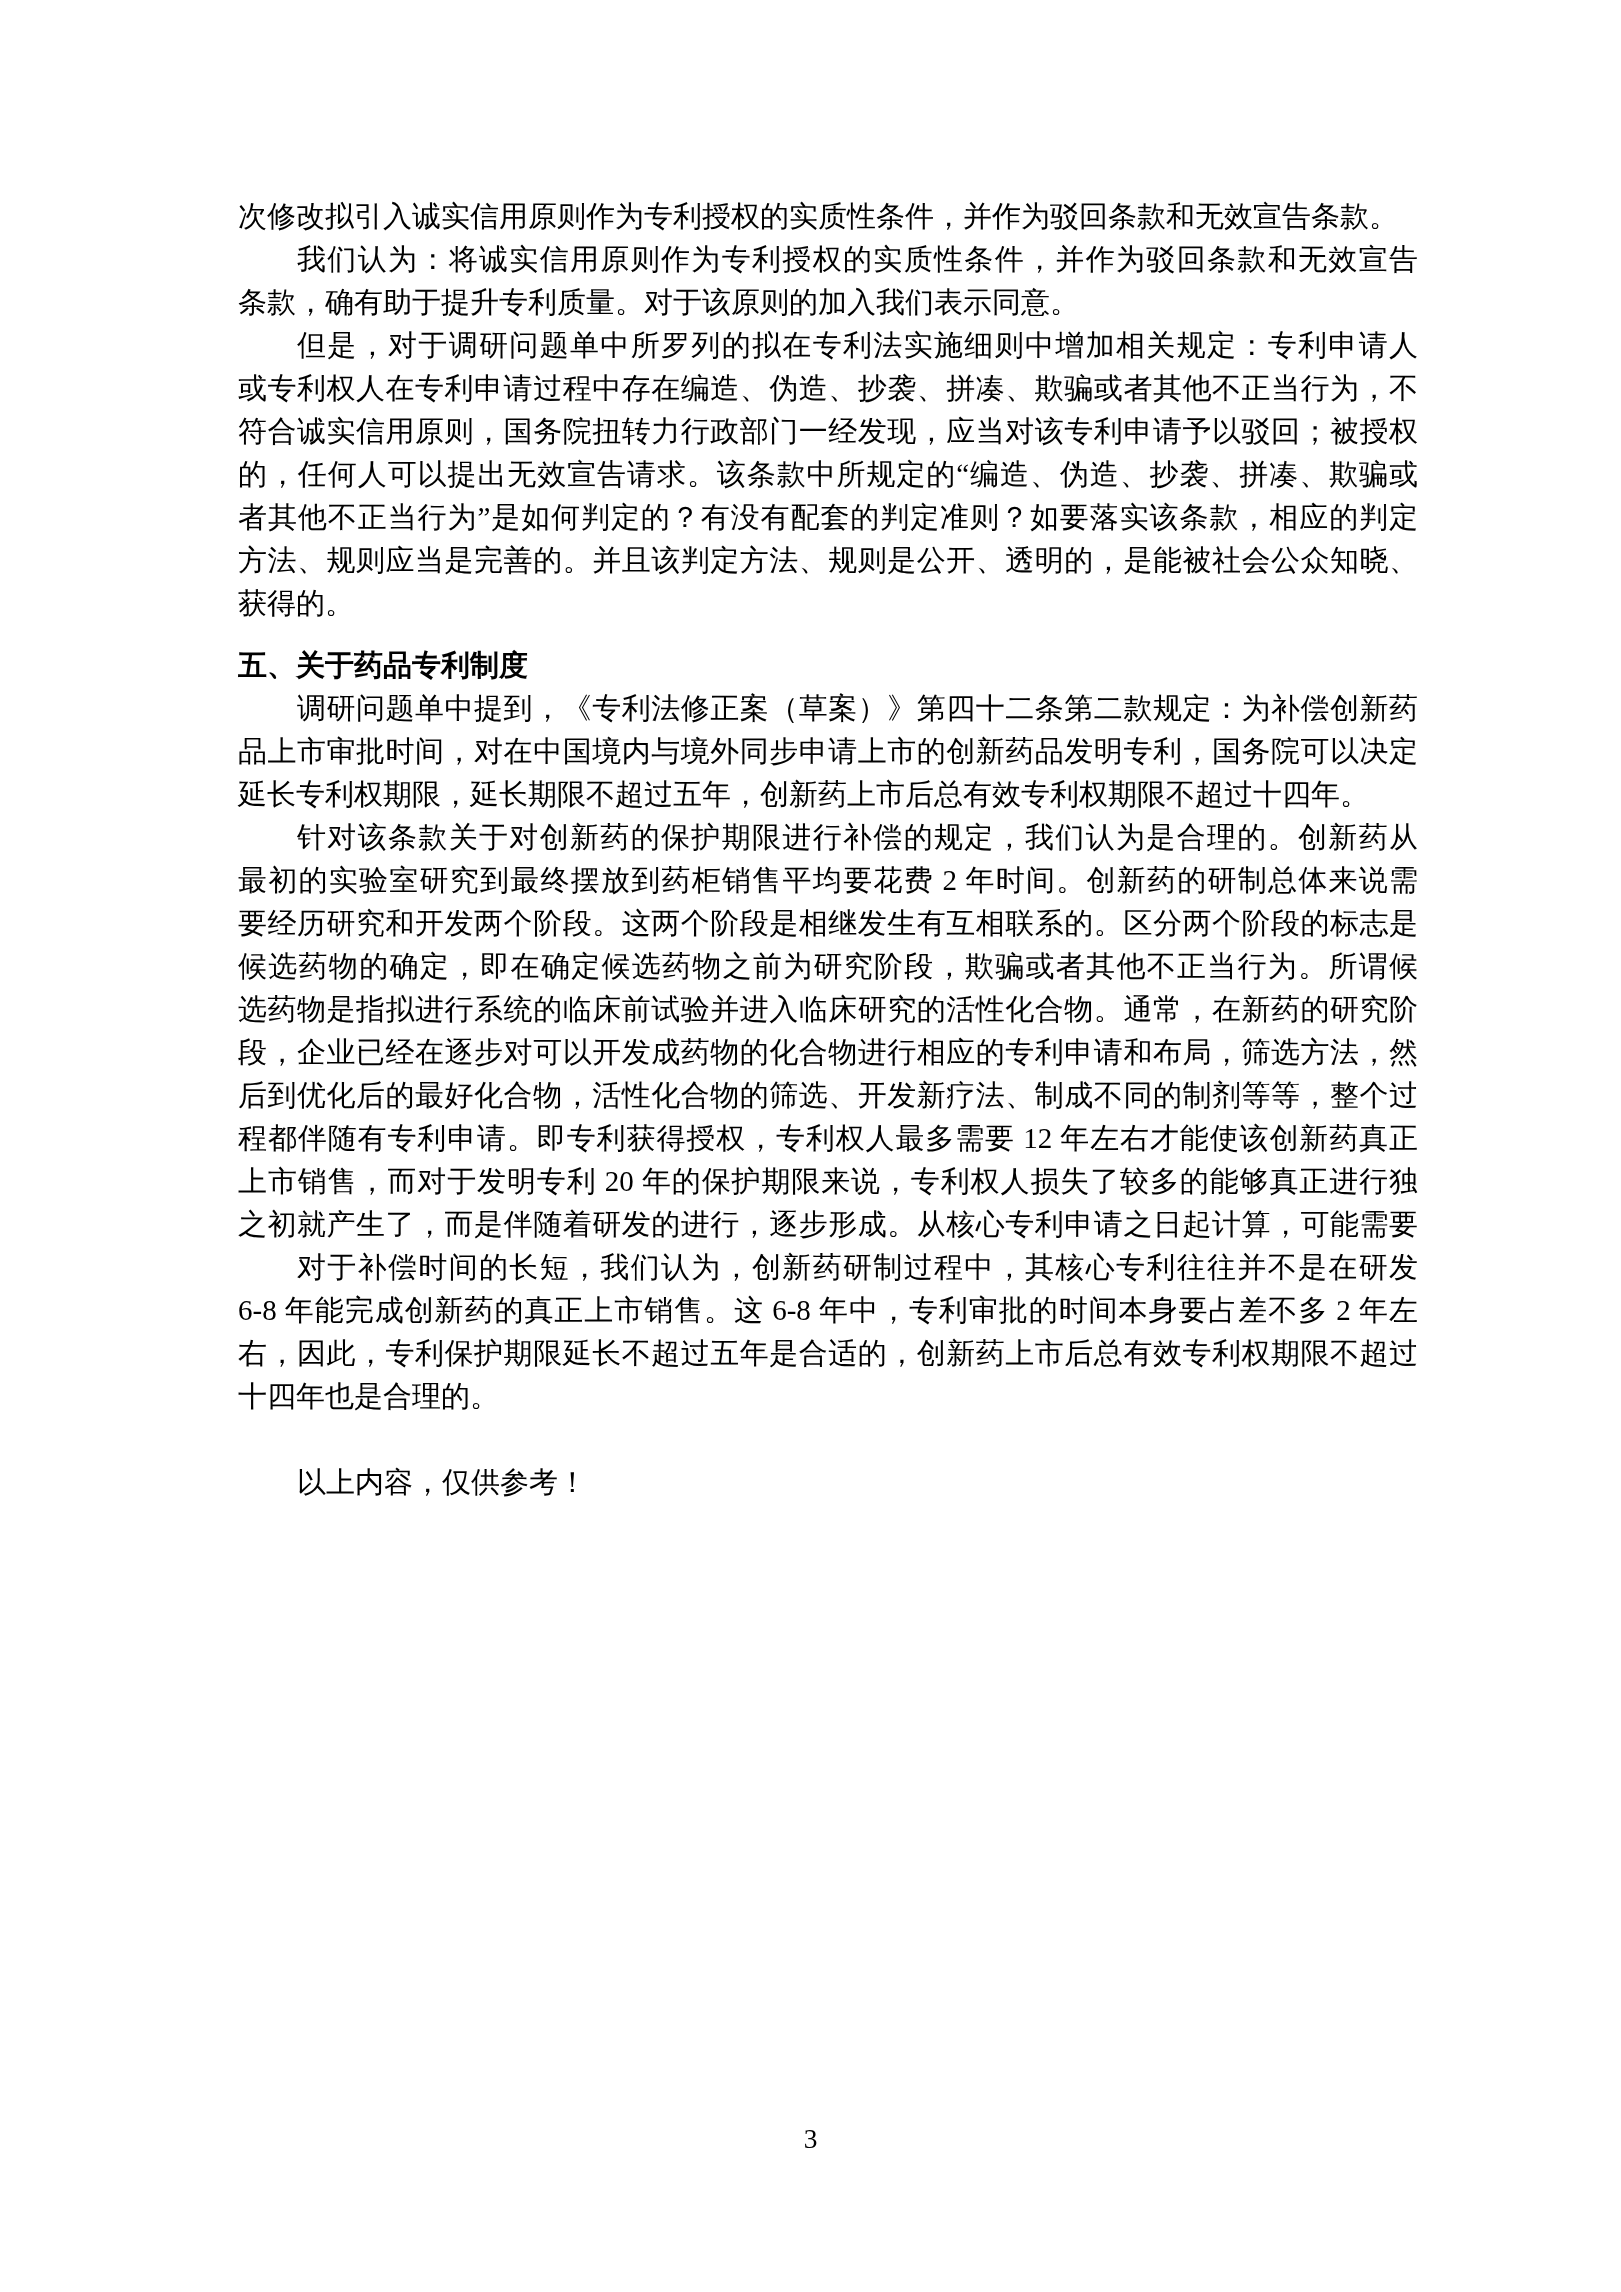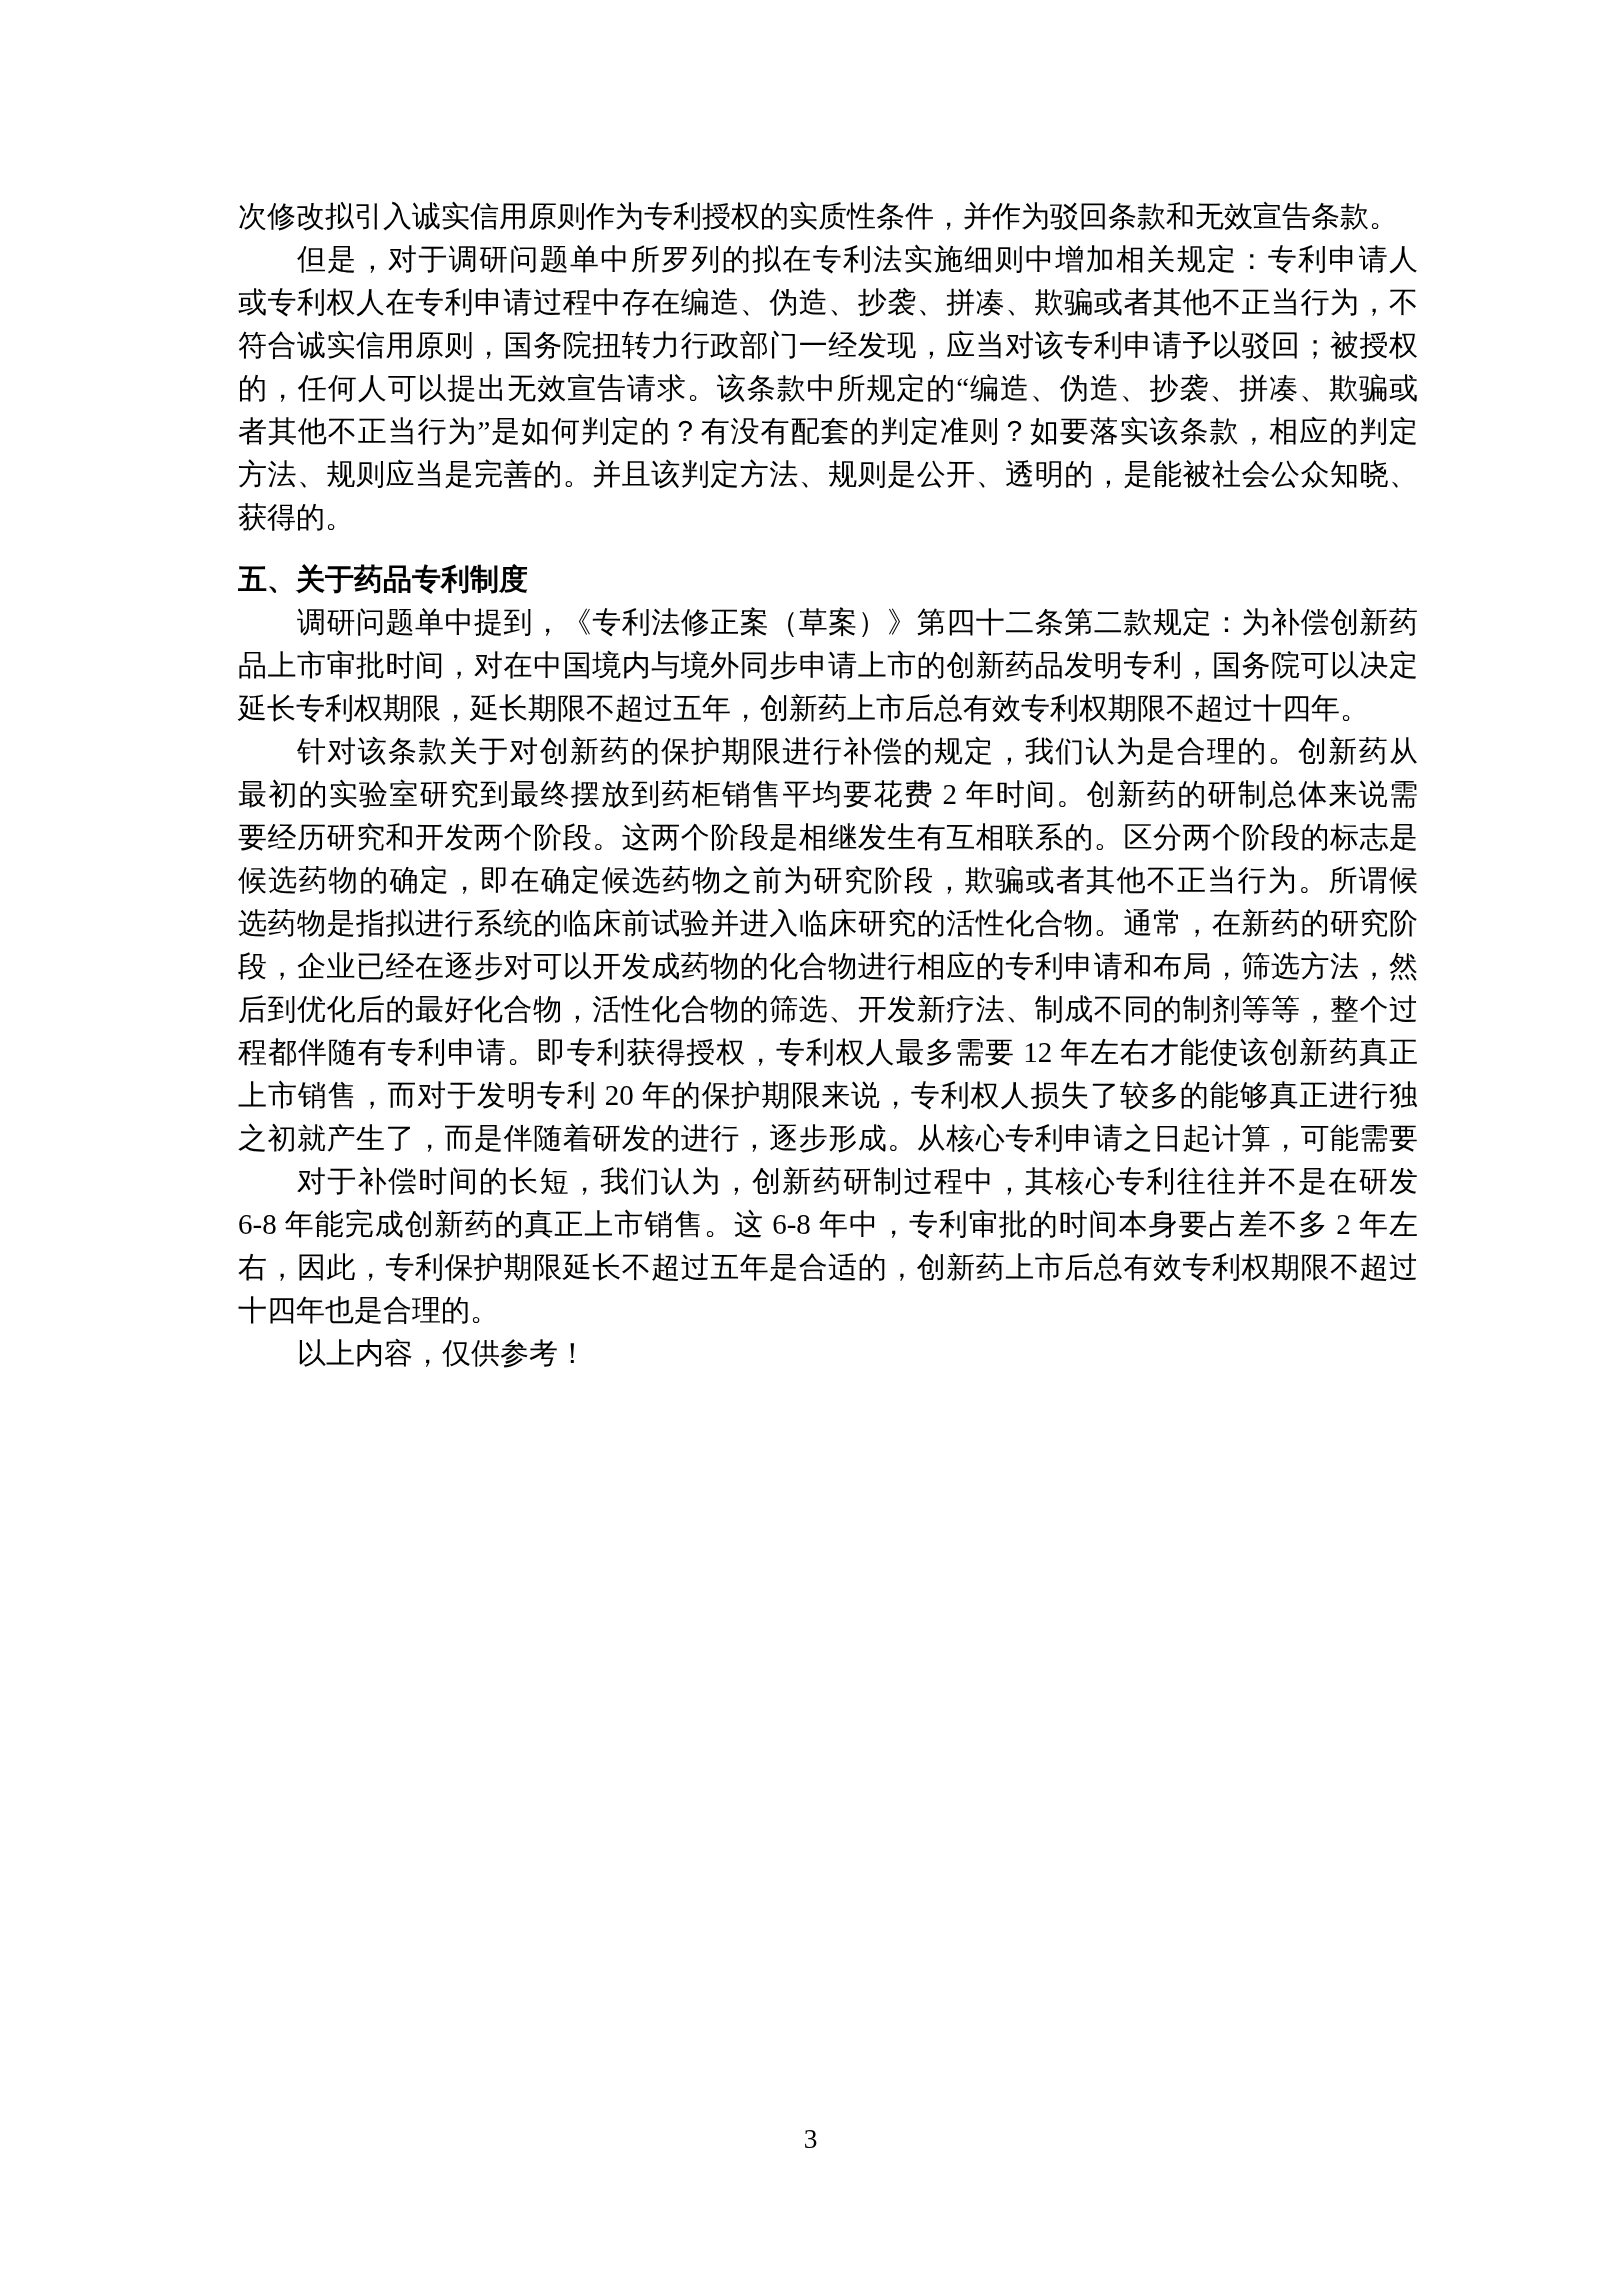--- a/index.html
+++ b/index.html
@@ -18,21 +18,21 @@
   }
   .content {
     position: absolute;
     left: 238px;
     top: 195px;
     width: 1180px;
     font-size: 29px;
     line-height: 43px;
   }
   .para { margin: 0; }
-  .para.space-before { }
+  .para.space-before { margin-top: 43px; }
   .line {
     text-align: justify;
     text-justify: inter-character;
     white-space: normal;
   }
   .line.just {
     text-align-last: justify;
   }
   .line.indent {
     text-indent: 59px;
@@ -53,20 +53,24 @@
     line-height: 39px;
   }
 </style>
 </head>
 <body>
 
 <div class="page">
   <div class="content" id="doc-content">
       <div class="para">
         <div class="line">次修改拟引入诚实信用原则作为专利授权的实质性条件，并作为驳回条款和无效宣告条款。</div>
+      </div>
+      <div class="para">
+        <div class="line indent just">我们认为：将诚实信用原则作为专利授权的实质性条件，并作为驳回条款和无效宣告</div>
+        <div class="line">条款，确有助于提升专利质量。对于该原则的加入我们表示同意。</div>
       </div>
       <div class="para">
         <div class="line indent just">但是，对于调研问题单中所罗列的拟在专利法实施细则中增加相关规定：专利申请人</div>
         <div class="line just">或专利权人在专利申请过程中存在编造、伪造、抄袭、拼凑、欺骗或者其他不正当行为，不</div>
         <div class="line just">符合诚实信用原则，国务院扭转力行政部门一经发现，应当对该专利申请予以驳回；被授权</div>
         <div class="line just">的，任何人可以提出无效宣告请求。该条款中所规定的“编造、伪造、抄袭、拼凑、欺骗或</div>
         <div class="line just">者其他不正当行为”是如何判定的？有没有配套的判定准则？如要落实该条款，相应的判定</div>
         <div class="line just">方法、规则应当是完善的。并且该判定方法、规则是公开、透明的，是能被社会公众知晓、</div>
         <div class="line">获得的。</div>
       </div>

